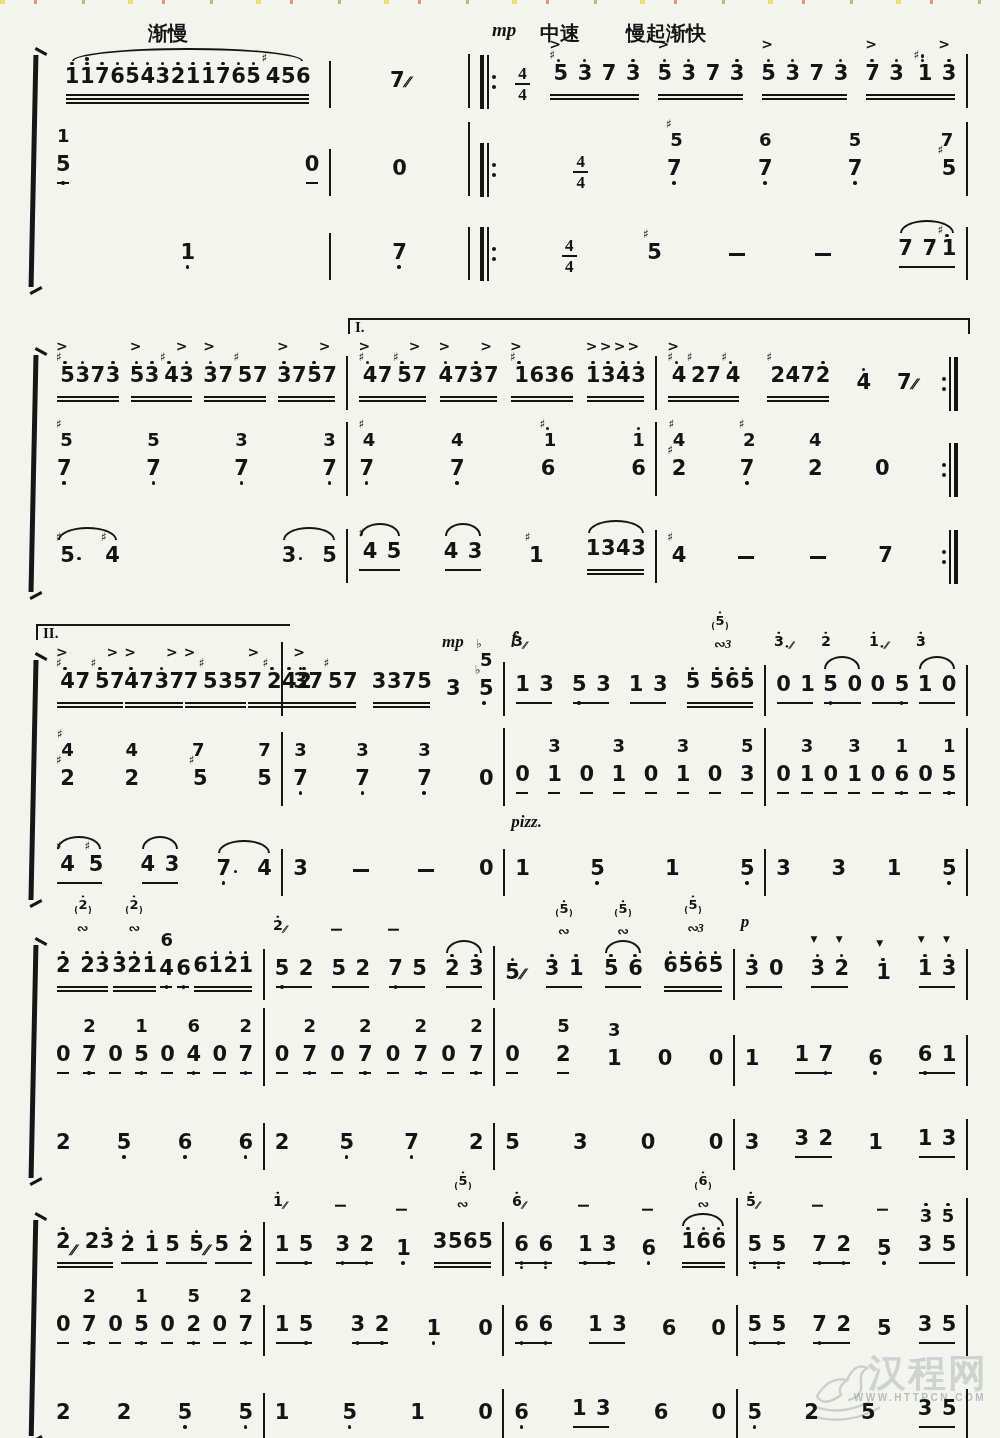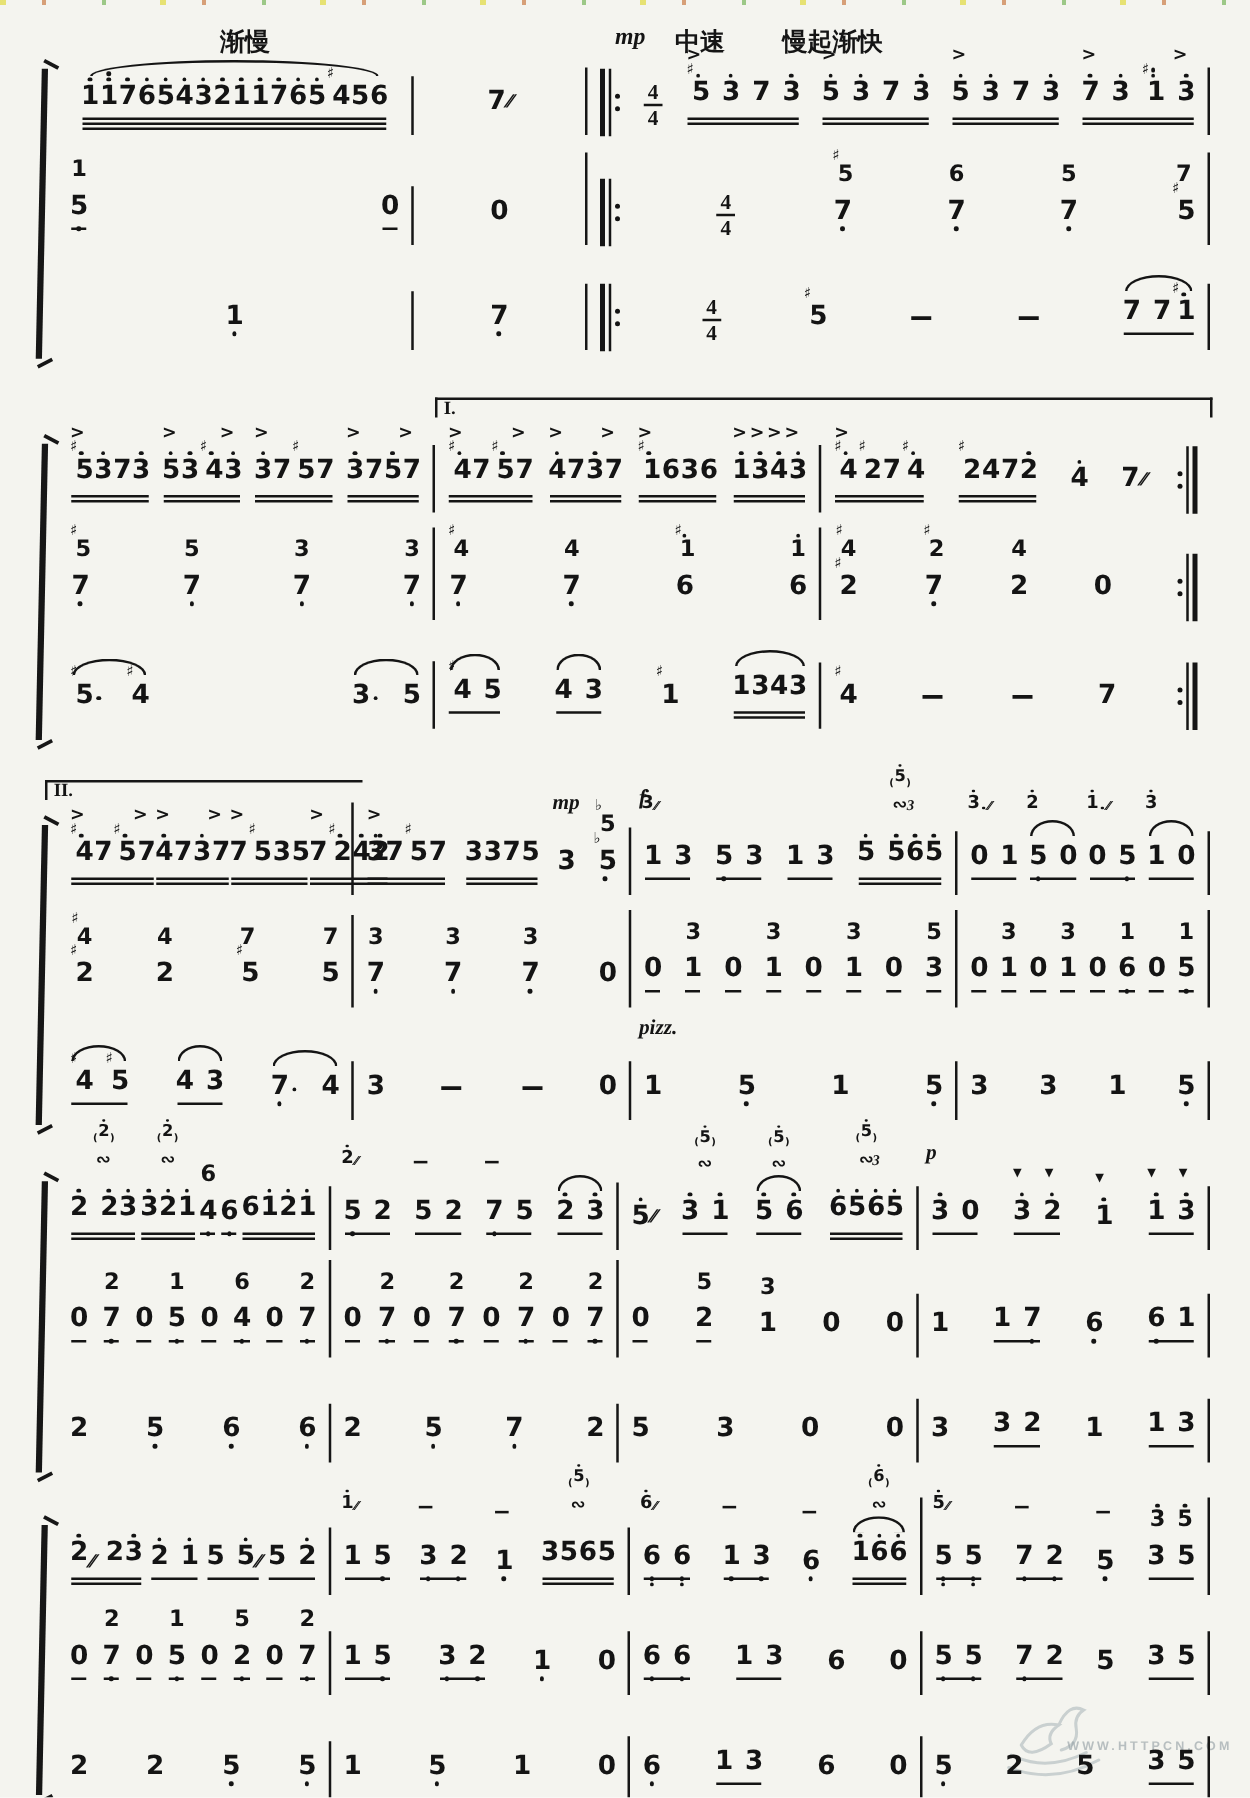--- a/index.html
+++ b/index.html
@@ -78,24 +78,25 @@
 
   <div class="wm">
     <svg width="92" height="70" viewBox="0 0 92 70">
       <g stroke="#a7b2b6" fill="none" stroke-width="2.4" opacity=".55" stroke-linecap="round">
         <path d="M14 40 Q26 20 44 24 Q34 31 38 39 Q20 52 14 40"></path>
         <path d="M44 24 Q52 6 64 12 Q56 17 58 27 Q60 40 46 44"></path>
         <path d="M6 48 Q34 62 66 46"></path>
         <path d="M4 58 Q40 72 76 52"></path>
       </g>
     </svg>
+    <div class="wmBrand">汉程网</div>
     <div class="wmUrl">WWW.HTTPCN.COM</div>
   </div>
 
-  <span class="hdr" style="left:176px;top:20px">渐慢</span>
+  <span class="hdr" style="left:148px;top:20px">渐慢</span>
   <span class="hdr dyn-t" style="left:492px;top:19px">mp</span>
   <span class="hdr" style="left:540px;top:20px">中速</span>
   <span class="hdr" style="left:626px;top:20px">慢起渐快</span>
 
   <div id="score">
       <div class="system">
         <div class="brace" style="top: 55px; height: 232px;"></div>
         <div class="row" style="top: 50px;">
           <div class="measure m0 c1" style="flex: 282 1 0px;">
             <div class="tok u3">

